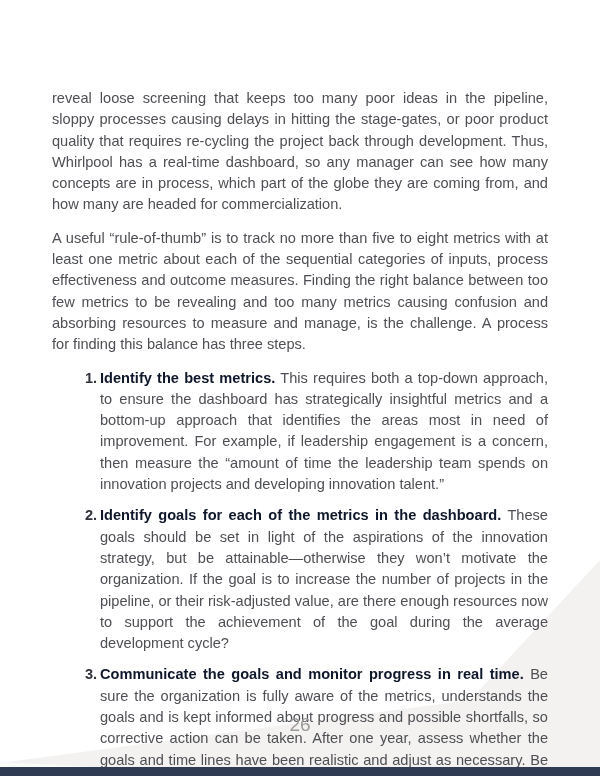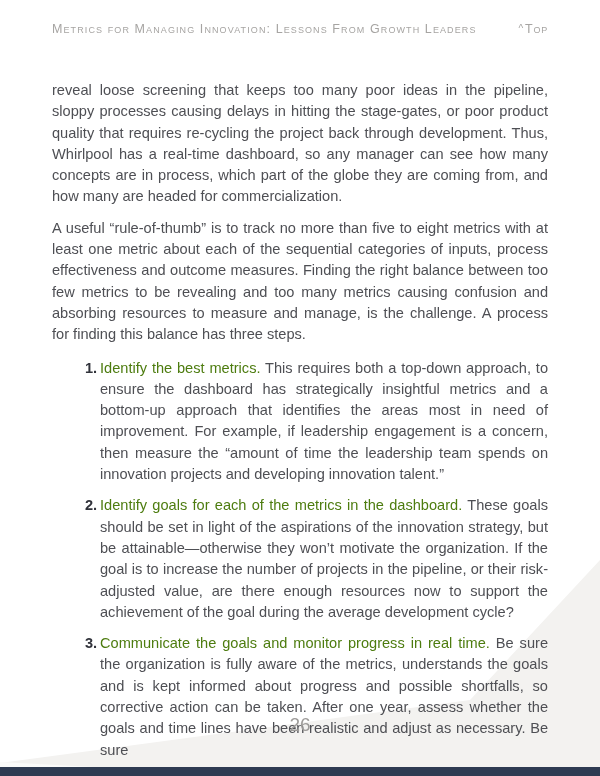--- a/index.html
+++ b/index.html
@@ -72,59 +72,53 @@
     position: absolute;
     top: 76px;
     left: 52px;
     width: 496px;
     color: #4e4f54;
     font-size: 14.6px;
     line-height: 21.3px;
     text-align: justify;
     z-index: 1;
   }
-  .content p { margin: 4px 0 10px 0; }
+  .content p { margin: 12px 0 10px 0; }
   .numbered-list { margin-top: 12px; }
   .list-item {
     display: flex;
     padding-left: 33px;
     margin-bottom: 10px;
   }
   .list-item .marker {
     flex: 0 0 15px;
     font-weight: bold;
     color: #31333b;
   }
   .list-item .item-text { flex: 1; text-align: justify; }
-  .list-item .lead { font-weight: normal; color: #4d7c0f; }
+  .list-item .lead { font-weight: bold; color: #0f172a; }
   .page-number {
     position: absolute;
     top: 714px;
     left: 0; right: 0;
     text-align: center;
     font-size: 19px;
     color: #9d9b99;
     z-index: 1;
   }
 </style>
 </head>
 <body>
 
 <div class="page">
 
   <div class="bg-wedge"></div>
   <div class="bg-corner"></div>
   <div class="footer-bar"></div>
 
-  <div class="header">
-    <div class="running-title">Metrics for Managing Innovation: Lessons From Growth Leaders</div>
-    <a class="top-link">
-      <span class="caret">^</span><span>Top</span>
-    </a>
-  </div>
 
   <div class="content">
 
     <p>reveal loose screening that keeps too many poor ideas in the pipeline, sloppy processes causing delays in hitting the stage-gates, or poor product quality that requires re-cycling the project back through development. Thus, Whirlpool has a real-time dashboard, so any manager can see how many concepts are in process, which part of the globe they are coming from, and how many are headed for commercialization.</p>
 
     <p>A useful “rule-of-thumb” is to track no more than five to eight metrics with at least one metric about each of the sequential categories of inputs, process effectiveness and outcome measures. Finding the right balance between too few metrics to be revealing and too many metrics causing confusion and absorbing resources to measure and manage, is the challenge. A process for finding this balance has three steps.</p>
 
     <div class="numbered-list">
 
       <div class="list-item">

